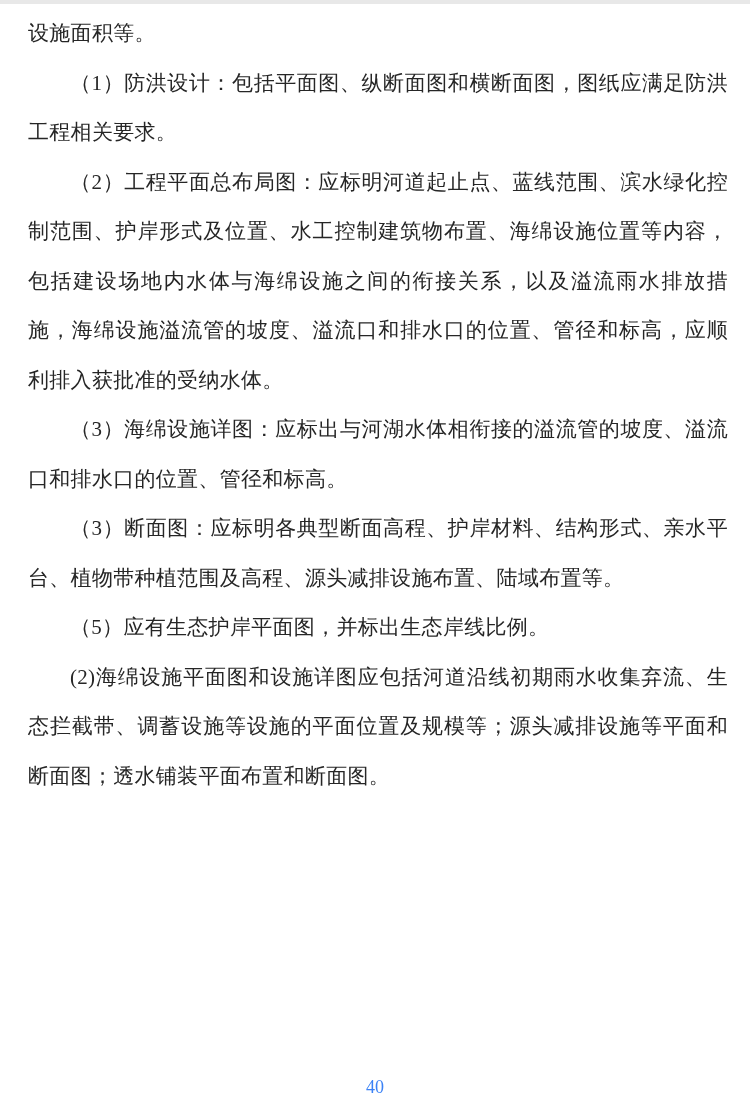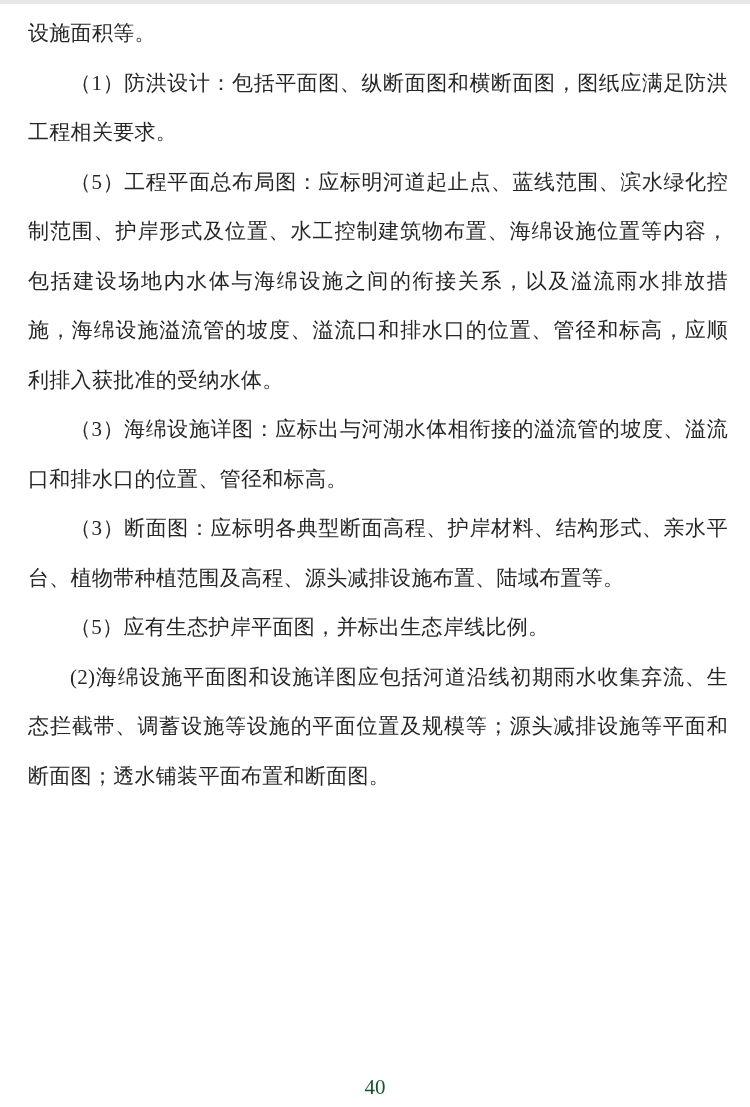--- a/index.html
+++ b/index.html
@@ -42,37 +42,37 @@
     font-weight: bold;
     margin-right: 0.55em;
     letter-spacing: 0;
   }
   .page-footer {
     position: absolute;
     left: 0;
     bottom: 13px;
     width: 100%;
     text-align: center;
-    font-size: 21px;
+    font-size: 18px;
     line-height: 22px;
-    color: #14532d;
+    color: #3b82f6;
   }
 </style>
 </head>
 <body>
 
 <div class="page">
   <div class="content">
 
     <p class="para-flush">设施面积等。</p>
 
 
     <p class="para-indent">（1）防洪设计：包括平面图、纵断面图和横断面图，图纸应满足防洪工程相关要求。</p>
 
-    <p class="para-indent">（5）工程平面总布局图：应标明河道起止点、蓝线范围、滨水绿化控制范围、护岸形式及位置、水工控制建筑物布置、海绵设施位置等内容，包括建设场地内水体与海绵设施之间的衔接关系，以及溢流雨水排放措施，海绵设施溢流管的坡度、溢流口和排水口的位置、管径和标高，应顺利排入获批准的受纳水体。</p>
+    <p class="para-indent">（2）工程平面总布局图：应标明河道起止点、蓝线范围、滨水绿化控制范围、护岸形式及位置、水工控制建筑物布置、海绵设施位置等内容，包括建设场地内水体与海绵设施之间的衔接关系，以及溢流雨水排放措施，海绵设施溢流管的坡度、溢流口和排水口的位置、管径和标高，应顺利排入获批准的受纳水体。</p>
 
     <p class="para-indent">（3）海绵设施详图：应标出与河湖水体相衔接的溢流管的坡度、溢流口和排水口的位置、管径和标高。</p>
 
     <p class="para-indent">（3）断面图：应标明各典型断面高程、护岸材料、结构形式、亲水平台、植物带种植范围及高程、源头减排设施布置、陆域布置等。</p>
 
     <p class="para-indent">（5）应有生态护岸平面图，并标出生态岸线比例。</p>
 
 
     <p class="para-indent">(2)海绵设施平面图和设施详图应包括河道沿线初期雨水收集弃流、生态拦截带、调蓄设施等设施的平面位置及规模等；源头减排设施等平面和断面图；透水铺装平面布置和断面图。</p>
 

